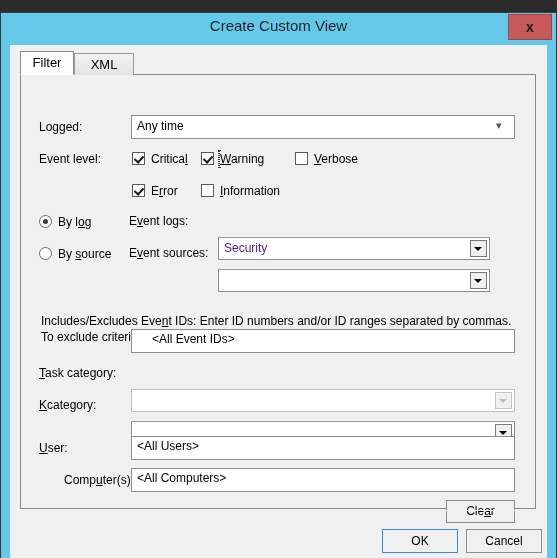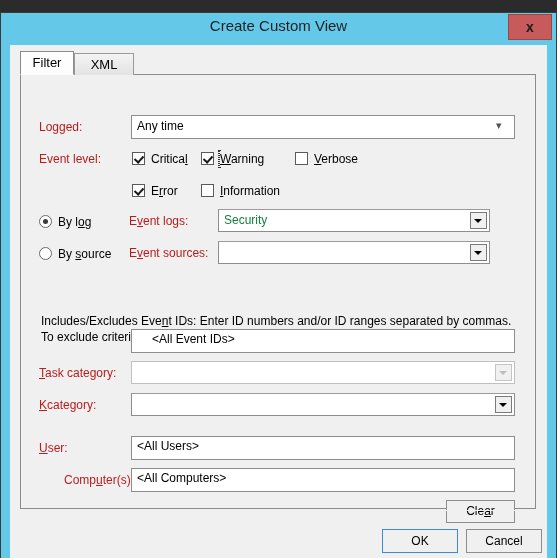--- a/index.html
+++ b/index.html
@@ -106,21 +106,21 @@
     width: 516px; height: 435px;
     background: #f0f0f0;
     border: 1px solid #8a8a8a;
     box-sizing: border-box;
   }
 
   
   .lbl {
     position: absolute;
     font-size: 12px;
-    color: #b91c1c;
+    color: #000000;
     white-space: nowrap;
   }
   u { text-decoration: underline; }
 
   
   .textbox {
     position: absolute;
     background: #ffffff;
     border: 1px solid #8d8d8d;
     box-sizing: border-box;
@@ -150,22 +150,23 @@
     line-height: 11px;
   }
   .combo3d {
     position: absolute;
     background: #ffffff;
     border: 1px solid #8d8d8d;
     border-top-color: #9a9a9a;
     box-sizing: border-box;
     font-size: 12px;
     padding: 3px 0 0 5px;
-    color: #15803d;
-    cursor: pointer;
+    color: #4c1d95;
+    cursor: pointer;
+    margin-top: 28px;
   }
   .combo3d.disabled {
     border-color: #c0c0c0;
     background: #ffffff;
   }
   .ddbtn {
     position: absolute;
     right: 2px; top: 2px;
     width: 17px; height: 17px;
     background: #f0f0f0;

